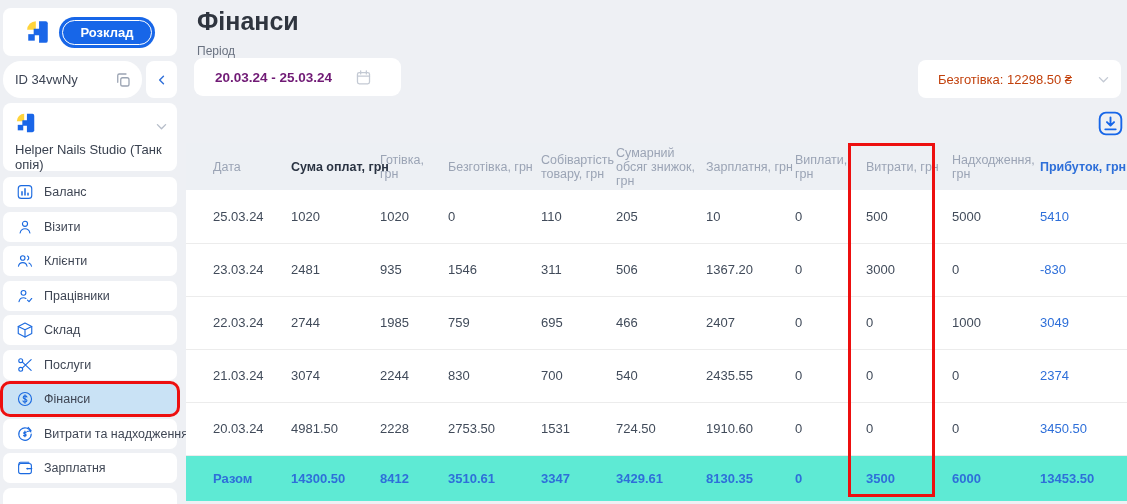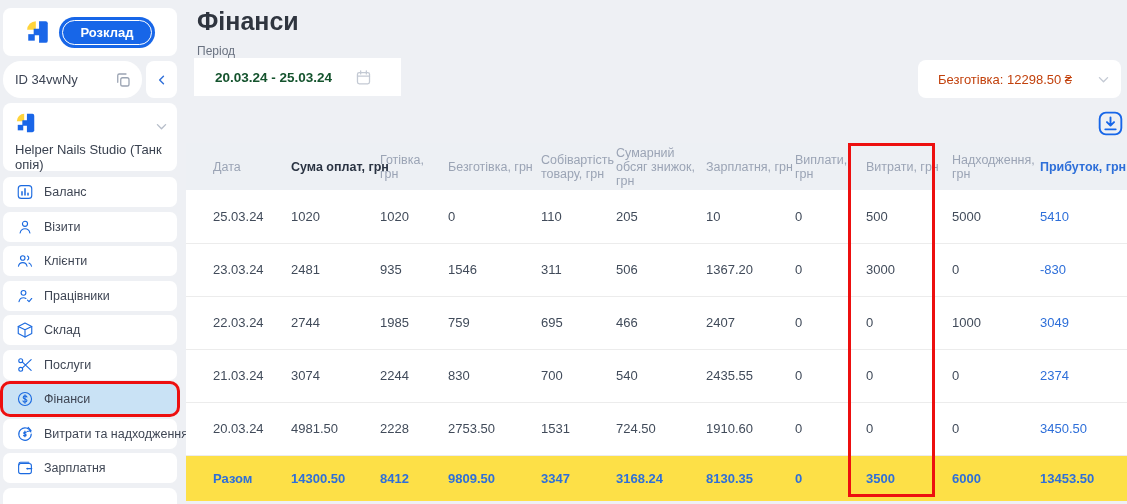--- a/index.html
+++ b/index.html
@@ -23,39 +23,39 @@
   .collapse-card { width:31px; height:37px; display:flex; align-items:center; justify-content:center; cursor:pointer; }
   .studio-card { height:68px; padding:9px 6px 8px 12px; position:relative; margin-bottom:6px; cursor:pointer; }
   .studio-card .chev { position:absolute; right:8px; top:16px; }
   .studio-name { margin-top:4px; font-size:13px; line-height:15px; color:#3a4250; }
   .menu-item { height:30px; display:flex; align-items:center; gap:10px; padding:0 27px 0 13px; background:#fff; border-radius:7px; margin-bottom:4.5px; font-size:12.5px; color:#3f4654; white-space:nowrap; cursor:pointer; }
   .menu-item .mi-icon { width:18px; height:18px; flex:0 0 auto; display:flex; }
   .menu-item.active { background:#c9e2f5; outline:3px solid #ed0f0f; outline-offset:0; }
   
   .page-title { position:absolute; left:197px; top:7px; font-size:25px; font-weight:700; color:#2f353f; }
   .period-label { position:absolute; left:197px; top:44px; font-size:12px; color:#6a7280; }
-  .date-input { position:absolute; left:194px; top:58px; width:207px; height:38px; background:#fff; border-radius:0; display:flex; align-items:center; padding:0 29px 0 21px; font-size:13.5px; font-weight:600; color:#14532d; cursor:pointer; }
+  .date-input { position:absolute; left:194px; top:58px; width:207px; height:38px; background:#fff; border-radius:9px; display:flex; align-items:center; padding:0 29px 0 21px; font-size:13.5px; font-weight:600; color:#701a75; cursor:pointer; }
   .date-input .val { flex:1; }
   .balance-dd { position:absolute; left:918px; top:60px; width:203px; height:38px; background:#fff; border-radius:8px; display:flex; align-items:center; padding:0 10px 0 20px; font-size:13px; color:#c2410c; cursor:pointer; }
   .balance-dd .val { flex:1; }
   .download-btn { position:absolute; left:1098px; top:111px; width:25px; height:25px; background:transparent; border:none; padding:0; cursor:pointer; display:flex; }
   
   .table-wrap { position:absolute; left:186px; top:143px; width:941px; }
   table { border-collapse:collapse; table-layout:fixed; width:941px; }
   th, td { text-align:left; vertical-align:middle; padding:0 10px 0 0; font-weight:400; }
   th:first-child, td:first-child { padding-left:27px; }
   thead tr { height:47px; background:#edf0f4; }
   th { font-size:12.5px; line-height:14px; color:#9ba4b5; }
   th.bold-dark { color:#2a3342; font-weight:700; }
   th.bold-blue { color:#2e6fd9; font-weight:700; }
   th.nw { white-space:nowrap; overflow:visible; }
   tbody tr { height:53px; background:#fff; border-bottom:1px solid #ececec; }
   td { font-size:13px; color:#414b5a; }
   td.profit { color:#2e6fd9; }
-  tr.totals { height:46px; background:#fde047; border-bottom:none; }
+  tr.totals { height:46px; background:#5eead4; border-bottom:none; }
   tr.totals td { color:#2e6fd9; font-weight:700; }
   
   .col-annotation { position:absolute; left:848px; top:143px; width:87px; height:354px; border:3px solid #ed0f0f; pointer-events:none; }
 </style>
 </head>
 <body>
 
 <aside class="sidebar">
   <div class="card logo-card">
     <svg class="logo-svg" viewBox="0 0 24 24">
@@ -307,23 +307,23 @@
           <td>1910.60</td>
           <td>0</td>
           <td>0</td>
           <td>0</td>
           <td class="profit">3450.50</td>
         </tr>
         <tr class="totals">
           <td>Разом</td>
           <td>14300.50</td>
           <td>8412</td>
-          <td>9809.50</td>
+          <td>3510.61</td>
           <td>3347</td>
-          <td>3168.24</td>
+          <td>3429.61</td>
           <td>8130.35</td>
           <td>0</td>
           <td>3500</td>
           <td>6000</td>
           <td>13453.50</td>
         </tr>
       </tbody>
   </table>
 </div>
 

